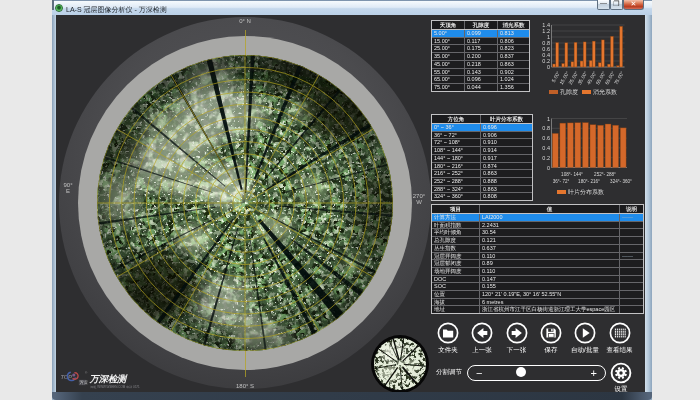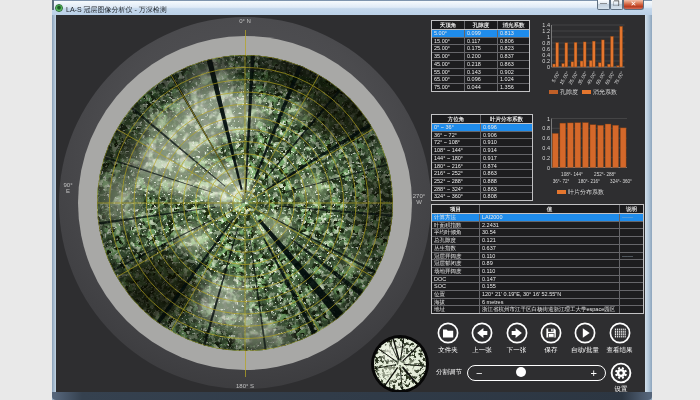--- a/index.html
+++ b/index.html
@@ -216,20 +216,31 @@
             <line x1="33.8" y1="28.2" x2="50.8" y2="11.2" stroke="#0a0d08" stroke-width="1.2" filter="url(#tb)"></line>
             <line x1="35.0" y1="31.3" x2="58.9" y2="33.4" stroke="#0a0d08" stroke-width="1.0" filter="url(#tb)"></line>
             <line x1="33.6" y1="34.1" x2="49.0" y2="52.4" stroke="#0a0d08" stroke-width="1.8" filter="url(#tb)"></line>
             <line x1="31.3" y1="35.0" x2="33.4" y2="58.9" stroke="#0a0d08" stroke-width="0.9" filter="url(#tb)"></line>
             <line x1="28.7" y1="34.3" x2="14.9" y2="53.9" stroke="#0a0d08" stroke-width="1.3" filter="url(#tb)"></line>
             <line x1="27.1" y1="31.7" x2="3.4" y2="35.9" stroke="#0a0d08" stroke-width="0.9" filter="url(#tb)"></line>
             <line x1="27.7" y1="28.7" x2="8.1" y2="14.9" stroke="#0a0d08" stroke-width="1.0" filter="url(#tb)"></line>
             <line x1="29.3" y1="27.4" x2="19.2" y2="5.6" stroke="#0a0d08" stroke-width="0.8" filter="url(#tb)"></line>
           </g>
         </svg></div>
+      <div id="logo"><svg width="80" height="26" viewBox="0 0 80 26">
+          <text x="0.5" y="11.5" font-size="6" font-style="italic" font-weight="bold" fill="#7a7a80" font-family="Liberation Sans" letter-spacing="-0.4">TOP</text>
+          <path d="M10.8,5.2 a4.2,4.2 0 1 0 4.8,5.4" fill="none" stroke="#4560a8" stroke-width="1.5"></path>
+          <path d="M12.6,11.2 a3.2,3.2 0 1 0 1.8,-5.4" fill="none" stroke="#b84848" stroke-width="1.4"></path>
+          <circle cx="13.8" cy="8" r="1.6" fill="#7a5a8a"></circle>
+          <rect x="18.8" y="12.8" width="7" height="5.4" fill="#46464c"></rect>
+          <text x="19.4" y="17.2" font-size="4.2" fill="#d8d8d8">万深</text>
+          <text x="25" y="6.5" font-size="3.2" fill="#8a8a8a">®</text>
+          <text x="29.5" y="15" font-size="9.2" font-weight="bold" font-style="italic" fill="#f2f2f2" font-family="Liberation Sans">万深检测</text>
+          <text x="30.5" y="20.8" font-size="3" fill="#86868a">网址 WWW.WSEEN.COM 电话 0571-88******</text>
+        </svg></div>
     </div>
     <table class="dtab" style="left:379px;top:20px;width:99px;">
       <tbody>
         <tr class="hd">
           <td style="width:33px;">天顶角</td>
           <td style="width:33px;">孔隙度</td>
           <td>消光系数</td>
         </tr>
         <tr class="sel">
           <td>5.00°</td>

